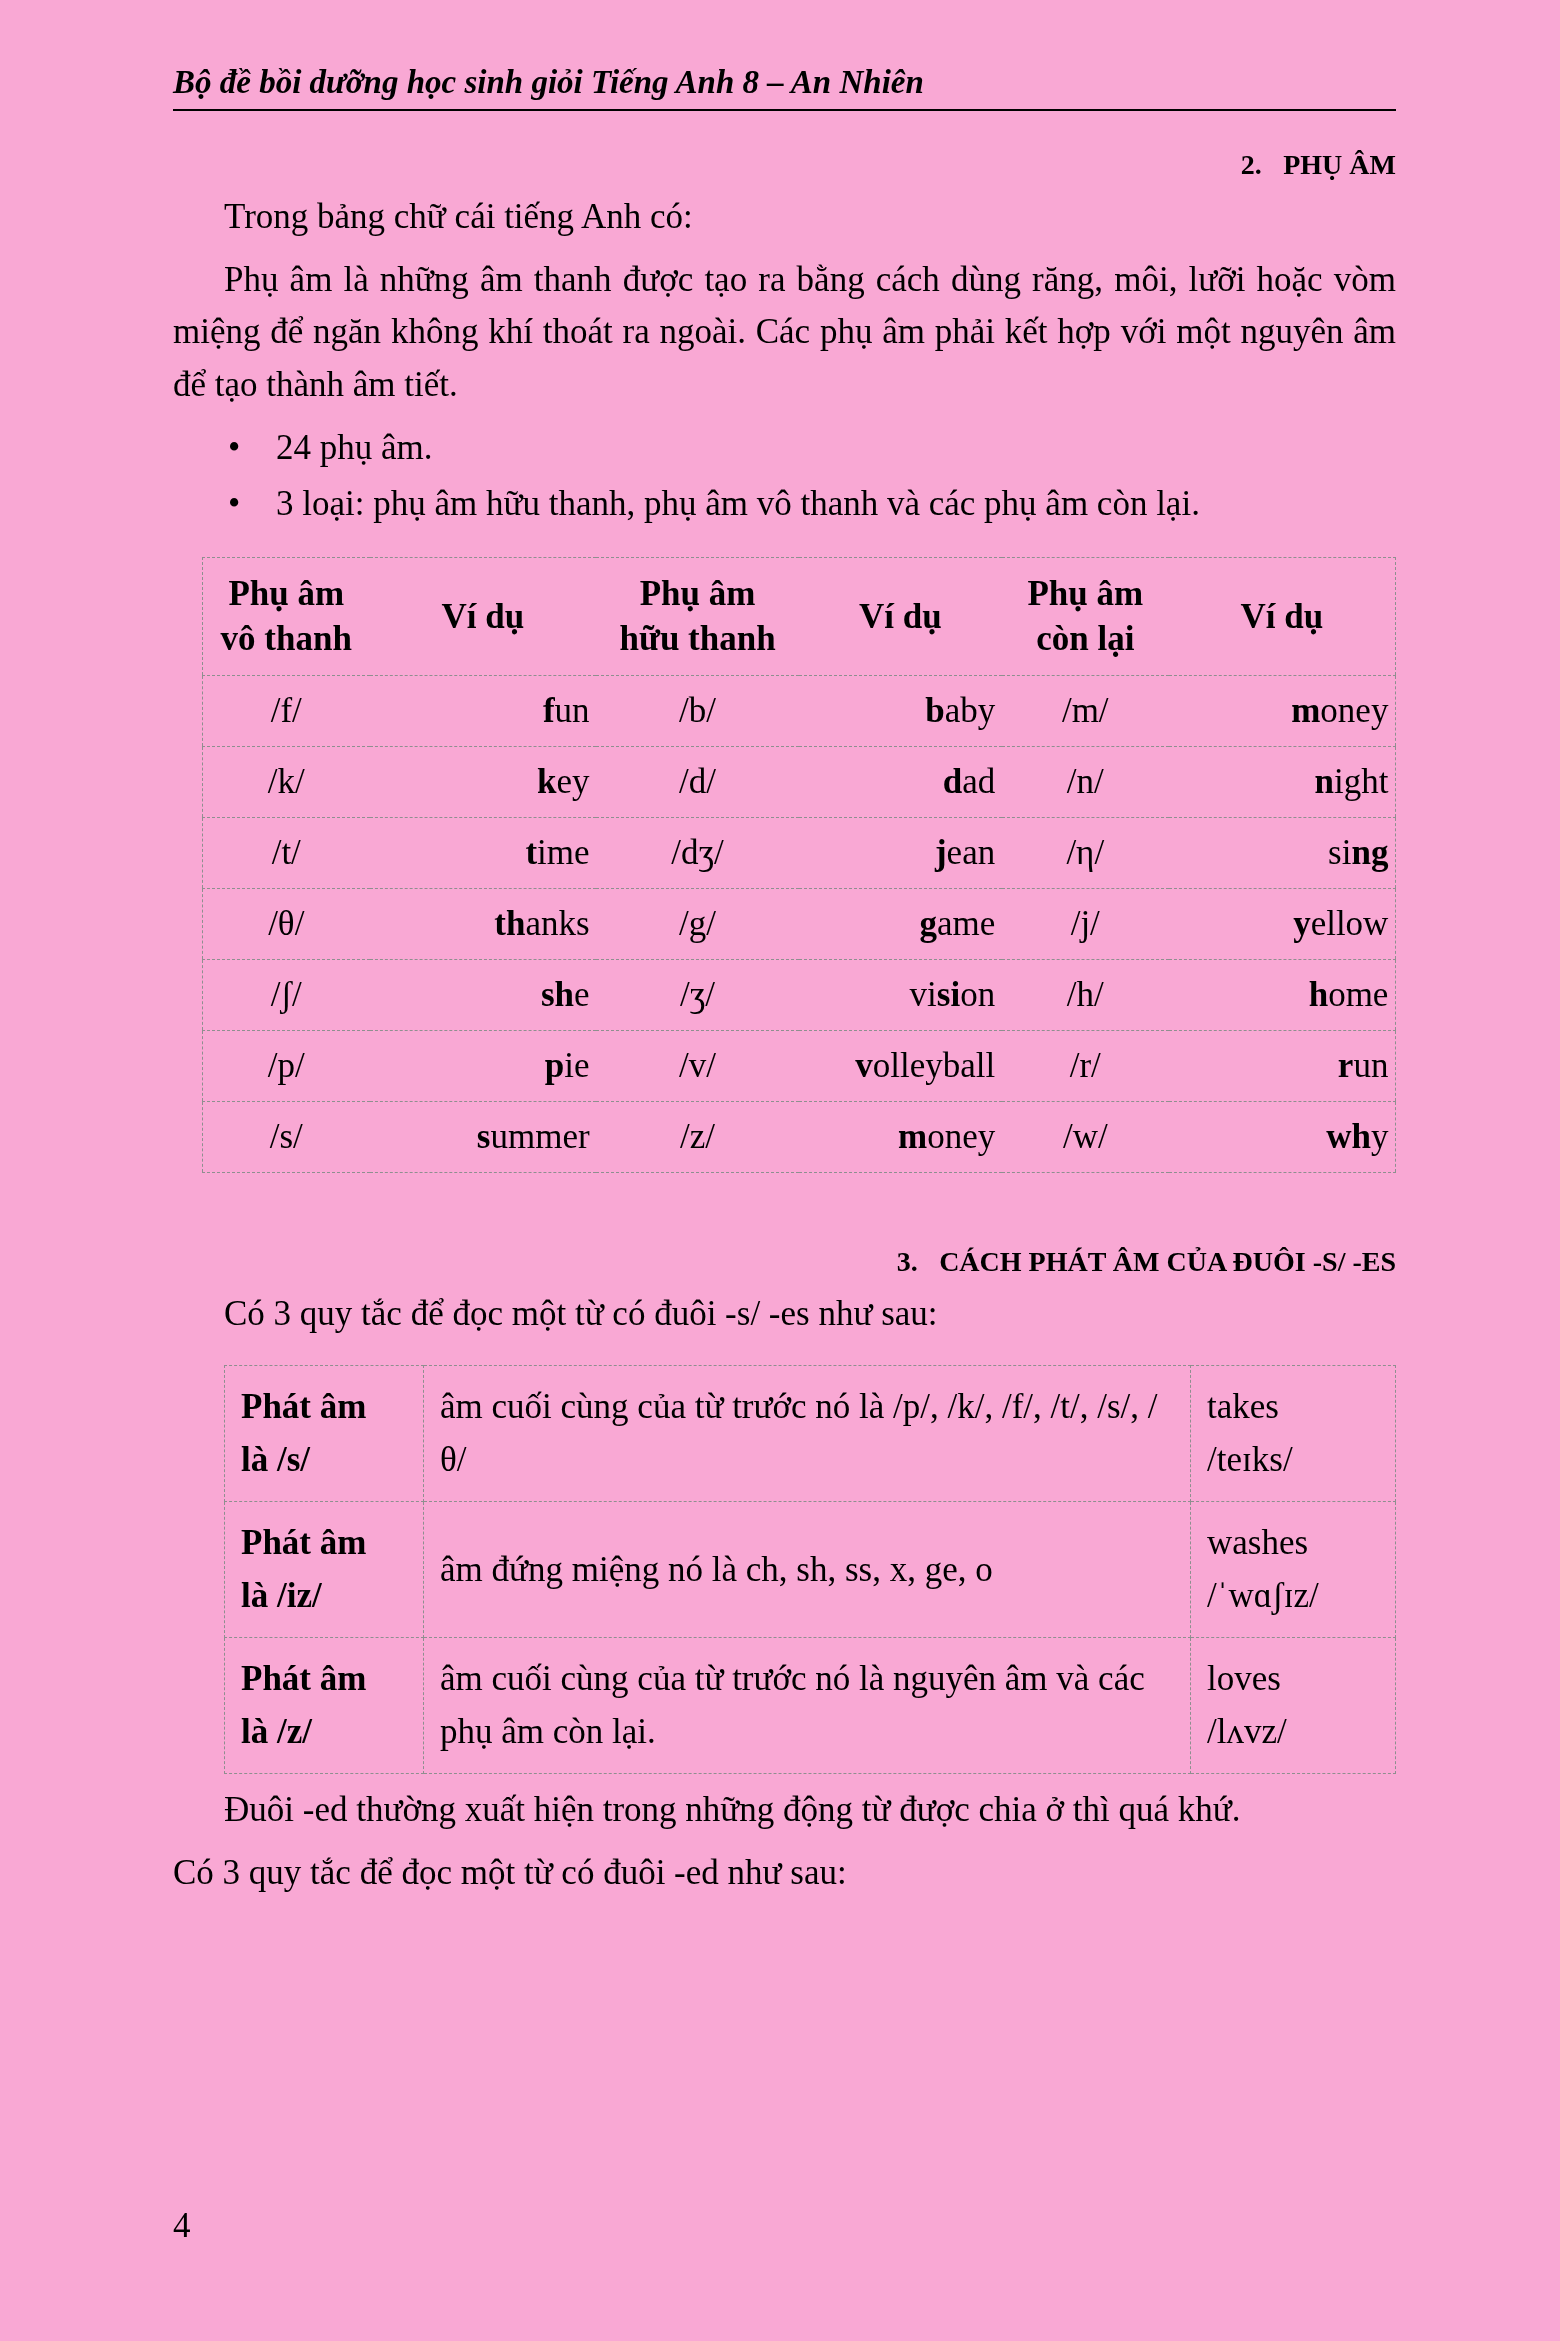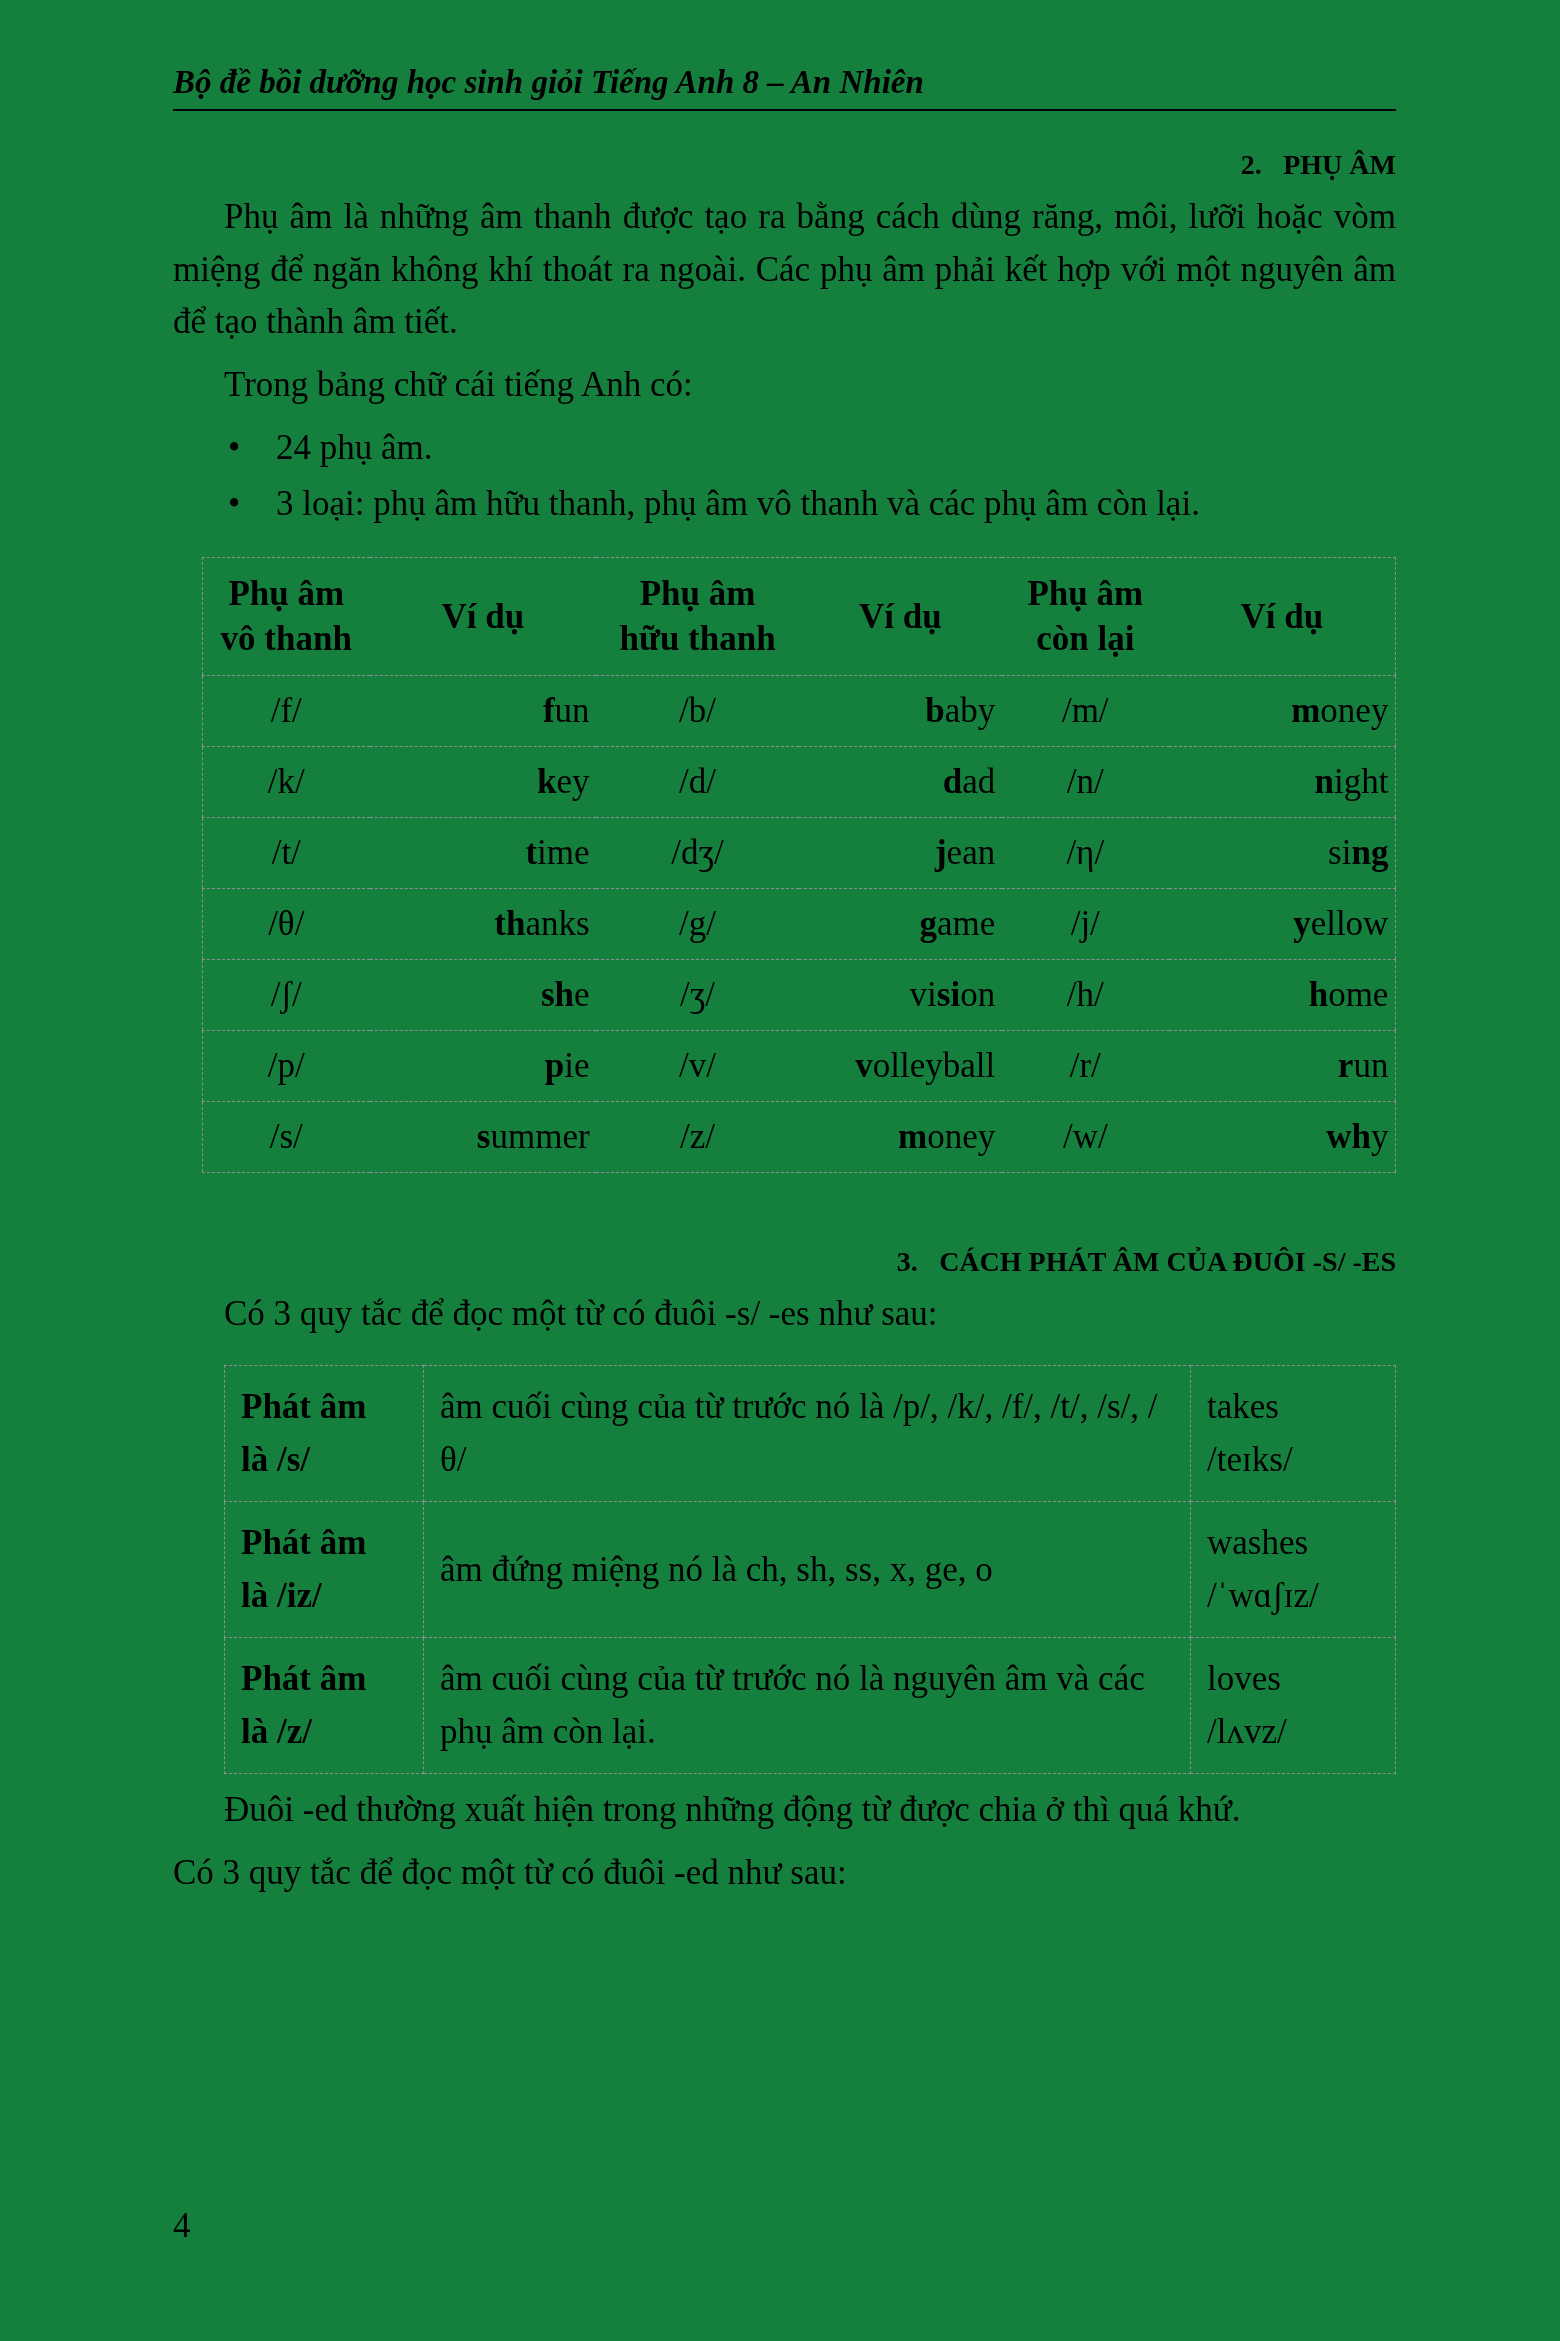--- a/index.html
+++ b/index.html
@@ -1,21 +1,21 @@
 <!DOCTYPE html>
 <html style="font-size:13.2px"><head>
 <meta charset="utf-8">
 <style>
   * { box-sizing: border-box; }
   html, body { margin: 0; padding: 0; background: #ffffff; }
   .page {
     width: 1561px; height: 2342px;
     padding: 64px 165px 0 173px;
     font-family: "Liberation Serif", "DejaVu Serif", serif;
-    color: #000; position: relative; overflow: hidden; background: #15803d;
+    color: #000; position: relative; overflow: hidden; background: #f9a8d4;
   }
   .header {
     font-size: 33px; font-weight: bold; font-style: italic;
     padding-bottom: 8.3px; border-bottom: 2.5px solid #000;
   }
   .heading { font-size: 28px; font-weight: bold; margin-top: 38px; text-align: right; }
   .heading .num { margin-right: 21.5px; }
   .mt-lg { margin-top: 73px; }
   p.body { font-size: 35px; line-height: 1.5; margin: 10px 0 0; text-align: justify; }
   .indent { text-indent: 51px; }
@@ -53,22 +53,22 @@
 <div class="page">
 
   <div class="header">
     <span>Bộ đề bồi dưỡng học sinh giỏi Tiếng Anh 8 – An Nhiên</span>
   </div>
 
   <div>
     <div class="heading">
       <span class="num">2.</span><span>PHỤ ÂM</span>
     </div>
+    <p class="body indent">Trong bảng chữ cái tiếng Anh có:</p>
     <p class="body indent">Phụ âm là những âm thanh được tạo ra bằng cách dùng răng, môi, lưỡi hoặc vòm miệng để ngăn không khí thoát ra ngoài. Các phụ âm phải kết hợp với một nguyên âm để tạo thành âm tiết.</p>
-    <p class="body indent">Trong bảng chữ cái tiếng Anh có:</p>
 
     <div class="bullets">
       <div class="bullet-row">
         <span class="dot">•</span>
         <span>24 phụ âm.</span>
       </div>
       <div class="bullet-row">
         <span class="dot">•</span>
         <span>3 loại: phụ âm hữu thanh, phụ âm vô thanh và các phụ âm còn lại.</span>
       </div>

